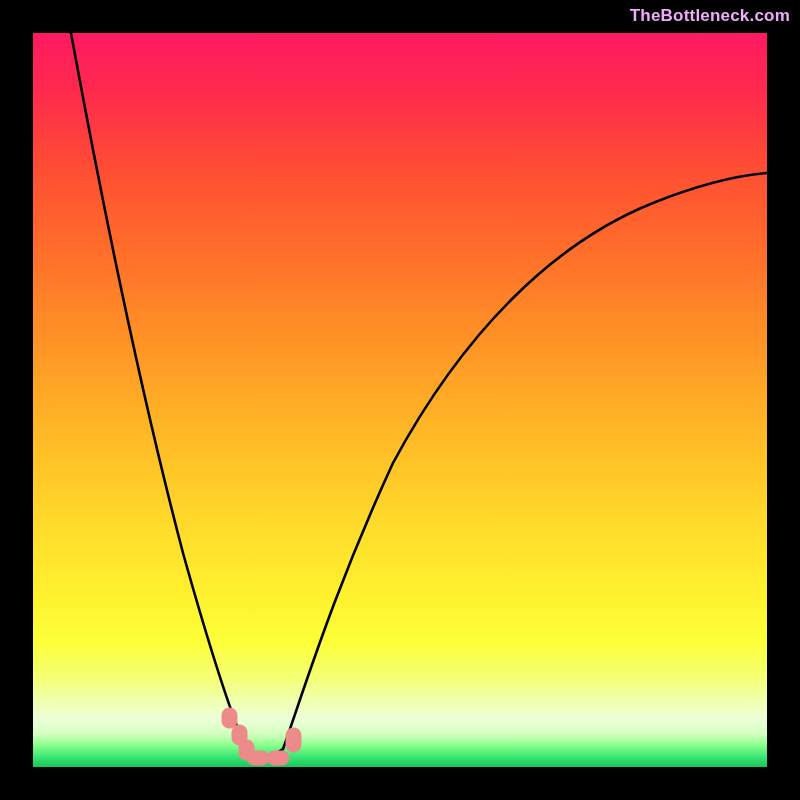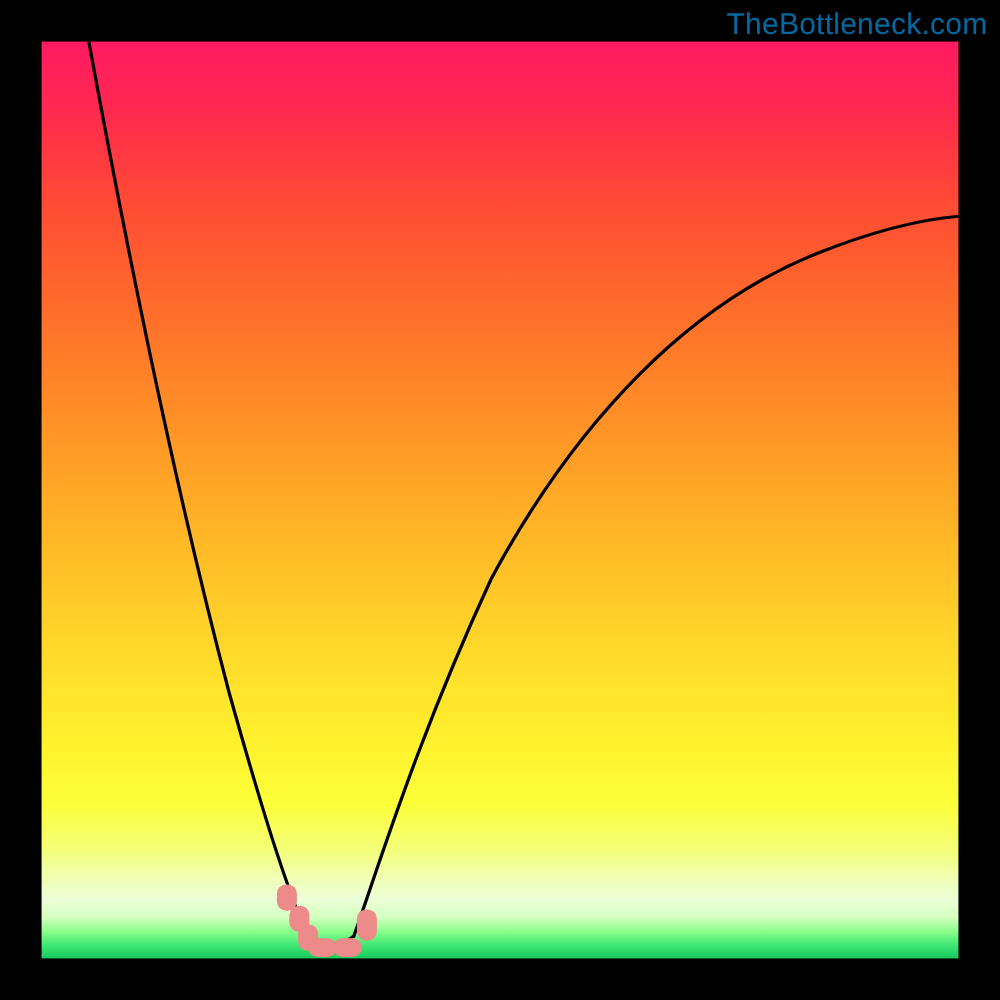--- a/index.html
+++ b/index.html
@@ -29,23 +29,23 @@
   .plot svg {
     position: absolute;
     top: 0; left: 0;
     width: 734px;
     height: 734px;
   }
   .watermark {
     position: absolute;
     top: 6px;
     right: 10px;
-    font-size: 24px;
-    font-weight: normal;
-    color: #0369a1;
+    font-size: 17px;
+    font-weight: bold;
+    color: #f0abfc;
     letter-spacing: 0.2px;
   }
 </style>
 </head>
 <body>
 
 <div class="frame">
 
   <div class="watermark">TheBottleneck.com</div>
 

